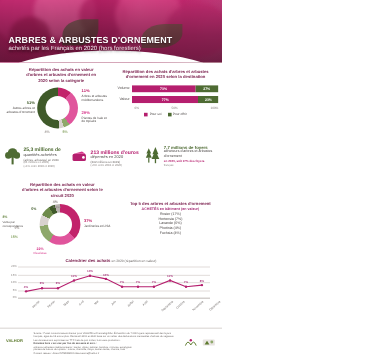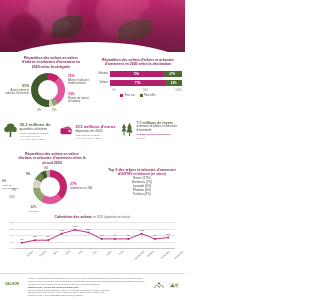--- a/index.html
+++ b/index.html
@@ -176,20 +176,24 @@
 <div class="hero">
   <div class="hero-blob" style="left:-6px;top:-8px;width:46px;height:42px;background:#d62f7c;opacity:.85;"></div>
   <div class="hero-blob" style="left:28px;top:-14px;width:52px;height:46px;background:#ef5c9e;opacity:.8;"></div>
   <div class="hero-blob" style="left:66px;top:-6px;width:40px;height:38px;background:#c2236b;opacity:.75;"></div>
   <div class="hero-blob" style="left:96px;top:-12px;width:56px;height:50px;background:#e8458d;opacity:.8;"></div>
   <div class="hero-blob" style="left:138px;top:2px;width:54px;height:46px;background:#d12e78;opacity:.85;"></div>
   <div class="hero-blob" style="left:8px;top:14px;width:34px;height:30px;background:#a71a55;opacity:.7;"></div>
   <div class="hero-leaf" style="left:52px;top:16px;width:30px;height:22px;"></div>
   <div class="hero-leaf" style="left:118px;top:20px;width:34px;height:20px;background:rgba(78,107,51,.5);"></div>
 
+  <div class="hero-txt">
+    <div class="hero-title">ARBRES &amp; ARBUSTES D'ORNEMENT</div>
+    <div class="hero-sub">achetés par les Français en 2020 (hors forestiers)</div>
+  </div>
   <div class="hero-curve"></div>
 </div>
 
 <div class="sec" style="left:4px;top:56px;width:90px;">
   <div class="panel-title" style="width:62px;margin-left:16px;">Répartition des achats en valeur d'arbres et arbustes d'ornement en 2020 selon la catégorie</div>
   <div class="donut-wrap" style="height:44px;margin-top:2px;">
     <div class="donut" style="position:absolute;left:27px;top:2px;width:34px;height:34px;
          background:conic-gradient(#c2236b 0deg 40deg, #e0559c 40deg 144deg, #8ea86b 144deg 162deg, #d8d2cf 162deg 176deg, #3f5a2a 176deg 360deg);">
       <div class="donut-hole" style="width:20px;height:20px;"></div>
     </div>

